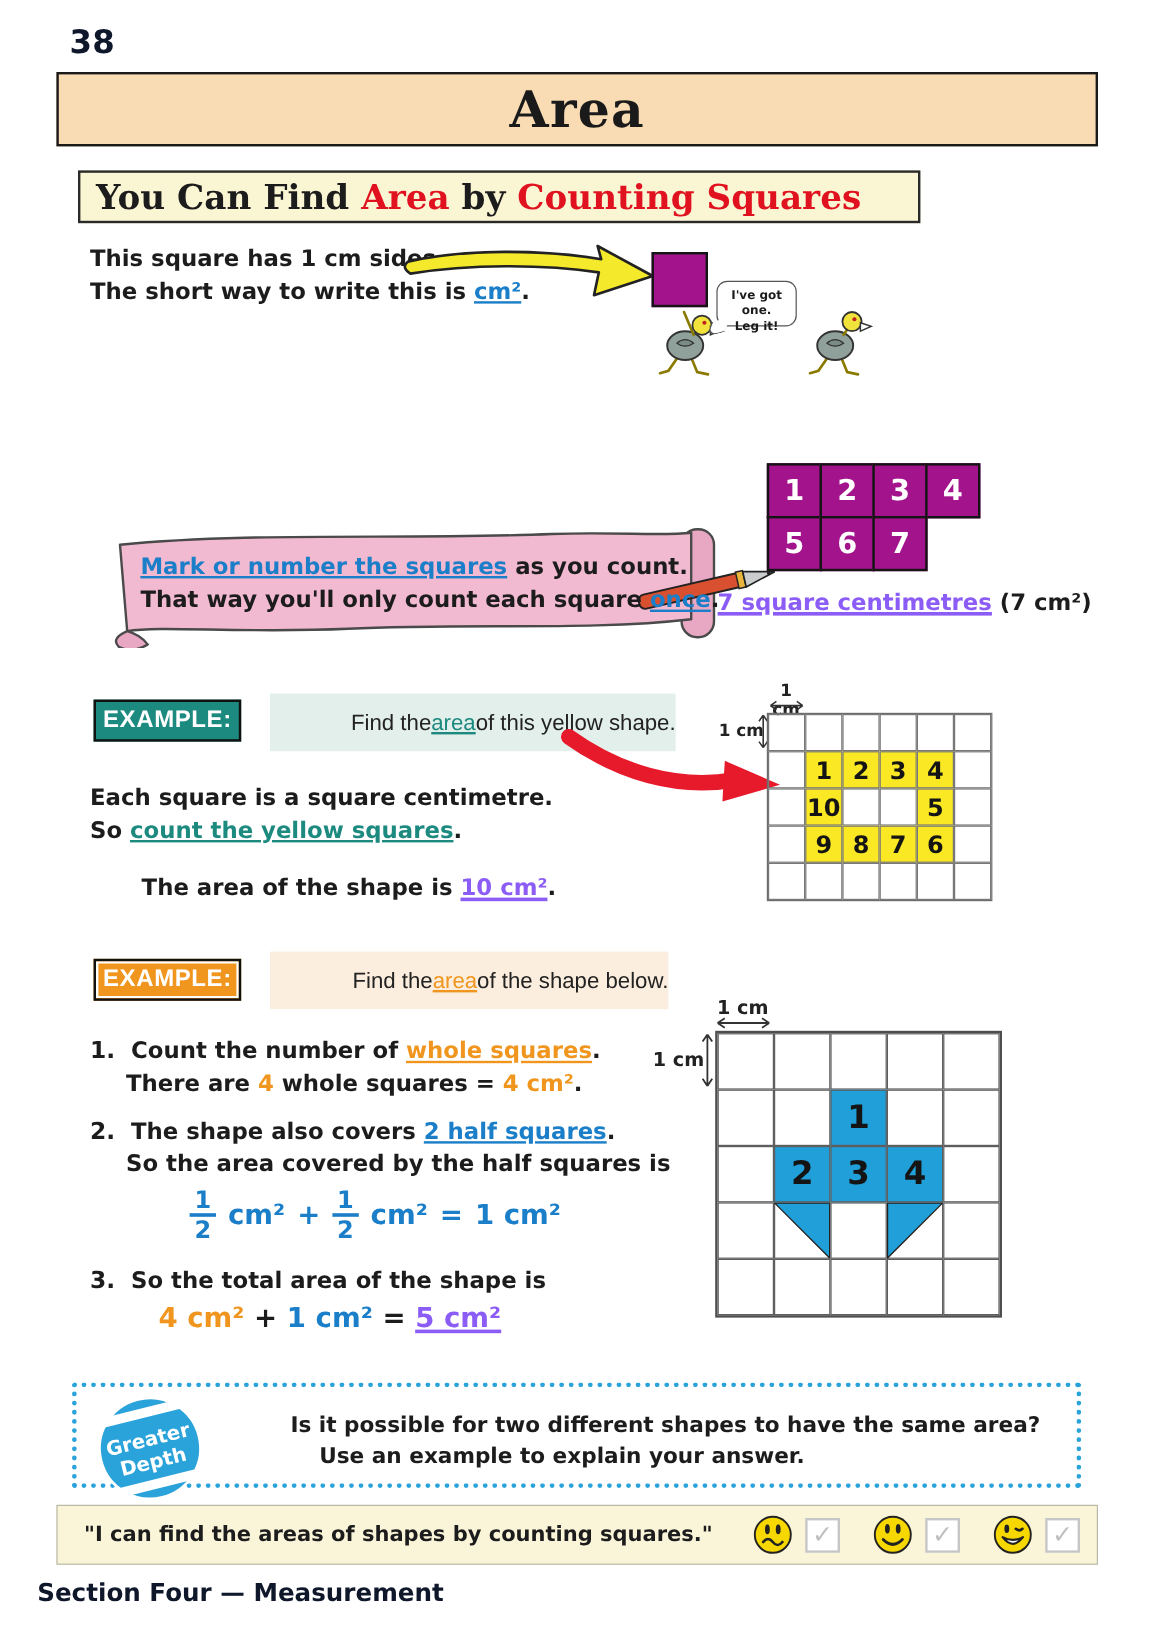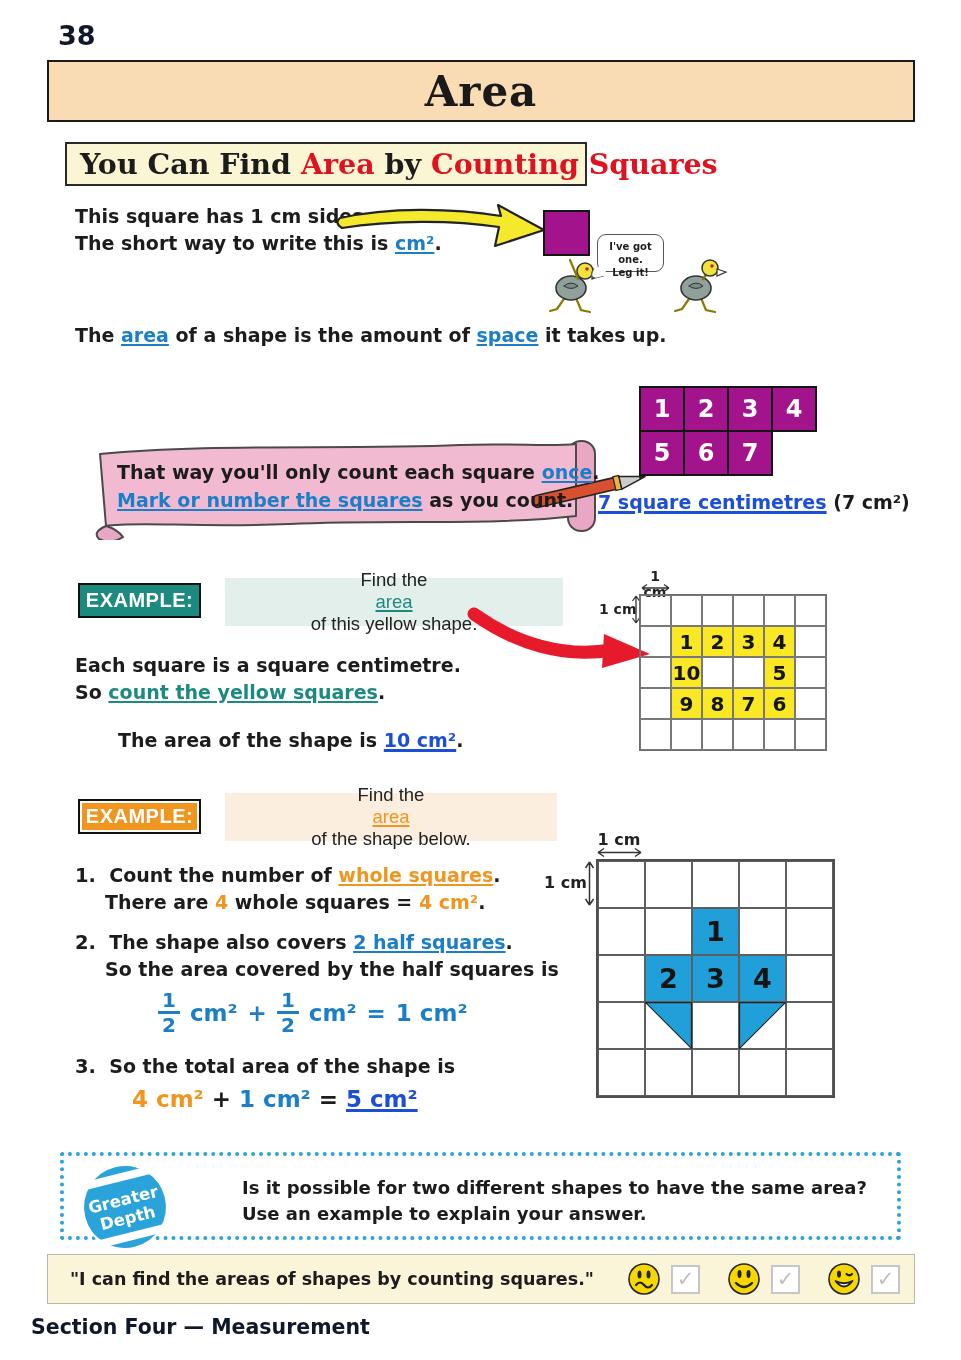--- a/index.html
+++ b/index.html
@@ -9,30 +9,30 @@
   .abs { position:absolute; }
   .comic { font-family:"DejaVu Sans", sans-serif; font-weight:700; color:#0f172a; }
   .serifhead { font-family:"DejaVu Serif", serif; font-weight:700; }
 
   .page-number { left:58px; top:20px; font-size:27px; font-weight:700; }
 
   .banner { left:47px; top:60px; width:868px; height:62px; background:#fadcb4;
             border:2.5px solid #1a1a1a; display:flex; align-items:center; justify-content:center; }
   .banner h1 { font-size:42px; letter-spacing:1px; color:#1a1a1a; }
 
-  .subhead { left:65px; top:142px; width:522px; height:44px; background:#faf5d3;
+  .subhead { left:65px; top:142px; width:702px; height:44px; background:#faf5d3;
              border:2px solid #2a2a2a; display:flex; align-items:center; padding-left:13px; }
   .subhead span { font-size:28.5px; font-family:"DejaVu Serif", serif; font-weight:700; white-space:pre; }
   .red-t { color:#e0121f; }
 
   .body-text { font-size:19px; line-height:27px; font-weight:700; }
   .lnk-blue  { color:#1a7ec8; text-decoration:underline; text-decoration-thickness:2px; text-underline-offset:2px; }
   .lnk-teal  { color:#1d8a80; text-decoration:underline; text-decoration-thickness:2px; text-underline-offset:2px; }
   .lnk-orange{ color:#f0961e; text-decoration:underline; text-decoration-thickness:2px; text-underline-offset:2px; }
-  .red-u     { color:#1d4ed8; text-decoration:underline; text-decoration-thickness:2.5px; text-underline-offset:2px; }
+  .red-u     { color:#8b5cf6; text-decoration:underline; text-decoration-thickness:2.5px; text-underline-offset:2px; }
   .orange-t  { color:#f0961e; }
   .blue-t    { color:#1a7ec8; }
 
   .purple-square { left:543px; top:210px; width:47px; height:46px; background:#a3138b; border:2.5px solid #141414; }
 
   .speech-bubble { left:597px; top:234px; width:67px; height:38px; background:#fff; border:1.5px solid #555;
                    border-radius:9px; font-size:10px; font-weight:700; line-height:13px; text-align:center;
                    padding-top:5px; z-index:3; }
   .speech-bubble:after { content:""; position:absolute; left:-6px; bottom:-8px; width:12px; height:12px;
                    background:#fff; border-left:1.5px solid #555; border-bottom:1.5px solid #555;
@@ -49,22 +49,22 @@
   .scroll-text { left:117px; top:458px; font-size:19px; line-height:28px; font-weight:700; z-index:2; }
 
   .caption7 { left:598px; top:491px; font-size:19px; font-weight:700; }
 
   .ex-label { width:123px; height:35px; border:2.5px solid #111; display:flex; align-items:center;
               justify-content:center; color:#fff; font-size:20px; font-weight:700;
               font-family:"Liberation Sans", sans-serif; letter-spacing:0.5px; }
   .ex-teal   { background:#1d8a80; }
   .ex-orange { background:#f0961e; box-shadow:inset 0 0 0 2px #fff; }
 
-  .prompt-box { display:flex; align-items:center; justify-content:center;
-                font-family:"Liberation Sans", sans-serif; font-size:18.5px; font-weight:400; color:#222;flex-direction:column; }
+  .prompt-box { display:flex; align-items:center; justify-content:flex-end;
+                font-family:"Liberation Sans", sans-serif; font-size:18.5px; font-weight:400; color:#222; }
   .prompt-teal  { left:225px; top:578px; width:338px; height:48px; background:#e2efea; }
   .prompt-peach { left:225px; top:793px; width:332px; height:48px; background:#fceede; }
 
   
   .g1 { left:639px; top:594px; border:1.5px solid #6d6d6d; }
   .g1row { display:flex; }
   .g1c { width:31px; height:31px; border:0.8px solid #787878; display:flex; align-items:center;
          justify-content:center; font-size:20px; font-weight:700; color:#141414; }
   .yel { background:#f9e823; }
 
@@ -146,23 +146,20 @@
       <circle cx="172" cy="20" r="1.7" fill="#c22020"></circle>
       <path d="M177,23 l9,3 l-9,4 z" fill="#fff" stroke="#333" stroke-width="1.2"></path>
     </g>
   </svg>
 
   <div class="abs speech-bubble">
     <div>I've got one.</div>
     <div>Leg it!</div>
   </div>
 
-  <div class="abs body-text" style="left:75px; top:322px;">
-    <span>The </span><span class="lnk-blue">area</span><span> of a shape is the amount of </span><span class="lnk-blue">space</span><span> it takes up.</span>
-  </div>
 
 
   <div class="abs pgrid">
     <div class="prow">
       <div class="pcell">1</div>
       <div class="pcell">2</div>
       <div class="pcell">3</div>
       <div class="pcell">4</div>
     </div>
     <div class="prow">
@@ -177,22 +174,22 @@
     <path d="M10,20 C120,9 250,16 370,11 C425,9 460,13 486,10 L486,82 C400,92 300,85 200,90 C110,94 44,87 16,92 Z" fill="#f2bad1" stroke="#4a4a4a" stroke-width="2" stroke-linejoin="round"></path>
     <path d="M16,92 q-14,6 -7,13 q11,6 24,-2 q-6,-8 -17,-11 z" fill="#e8a8c4" stroke="#4a4a4a" stroke-width="2"></path>
     <g transform="rotate(-13 505 50)">
       <rect x="440" y="48" width="92" height="12" rx="5" fill="#d8502f" stroke="#222" stroke-width="1.6"></rect>
       <rect x="524" y="47" width="6" height="14" fill="#e9b53c" stroke="#222" stroke-width="1.2"></rect>
       <path d="M530,48 L556,54 L530,61 Z" fill="#caccce" stroke="#222" stroke-width="1.4"></path>
       <circle cx="551" cy="54" r="1.6" fill="#222"></circle>
     </g>
   </svg>
   <div class="abs scroll-text">
+    <div><span class="lnk-blue">Mark or number the squares</span><span> as you count.</span></div>
     <div><span>That way you'll only count each square </span><span class="lnk-blue">once</span><span>.</span></div>
-    <div><span class="lnk-blue">Mark or number the squares</span><span> as you count.</span></div>
   </div>
 
   <div class="abs caption7">
     <span class="red-u">7 square centimetres</span><span> (7 cm²)</span>
   </div>
 
   <div class="abs ex-label ex-teal" style="left:78px; top:583px;">EXAMPLE:</div>
   <div class="abs prompt-box prompt-teal">
     <span>Find the </span>
       <span class="lnk-teal">area</span>
@@ -371,21 +368,21 @@
         <g clip-path="url(#stampclip)">
           <rect x="5" y="13" width="96" height="8" fill="#fff"></rect>
           <rect x="5" y="73" width="96" height="8" fill="#fff"></rect>
         </g>
         <circle cx="53" cy="47" r="42" fill="none" stroke="#fff" stroke-width="2.2"></circle>
         <text x="53" y="45" text-anchor="middle" fill="#fff" font-size="16.5" font-weight="bold" font-family="DejaVu Sans, sans-serif">Greater</text>
         <text x="53" y="64" text-anchor="middle" fill="#fff" font-size="16.5" font-weight="bold" font-family="DejaVu Sans, sans-serif">Depth</text>
       </g>
     </svg>
     <div class="abs depth-q" style="top:21px;">Is it possible for two different shapes to have the same area?</div>
-    <div class="abs depth-q" style="top:47px;">Use an example to explain your answer.</div>
+    <div class="abs depth-q" style="top:47px;margin-left:24px;">Use an example to explain your answer.</div>
   </div>
 
   <div class="abs assess-bar">
     <span class="assess-text">"I can find the areas of shapes by counting squares."</span>
     <span style="flex:1;"></span>
     <span class="check-group">
       <svg width="36" height="36" viewBox="0 0 36 36">
         <circle cx="18" cy="18" r="15" fill="#f6d800" stroke="#222" stroke-width="1.6"></circle>
         <ellipse cx="13.5" cy="13.5" rx="2" ry="4" fill="#222"></ellipse>
           <ellipse cx="22.5" cy="13.5" rx="2" ry="4" fill="#222"></ellipse>

